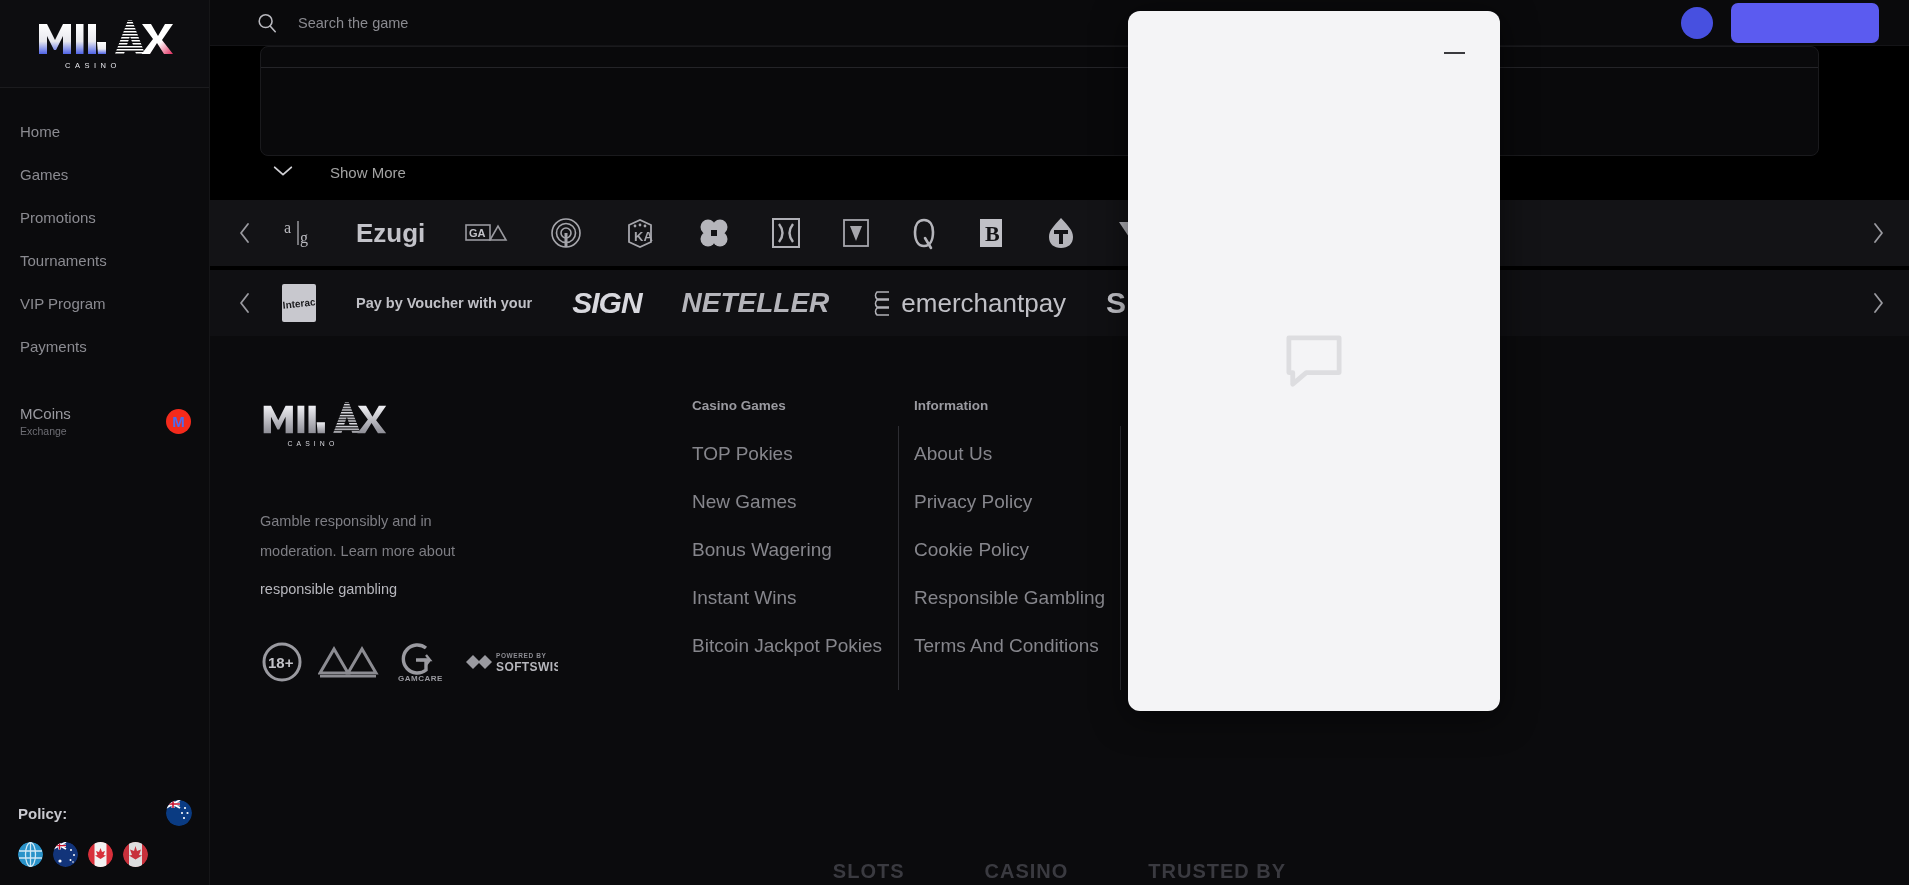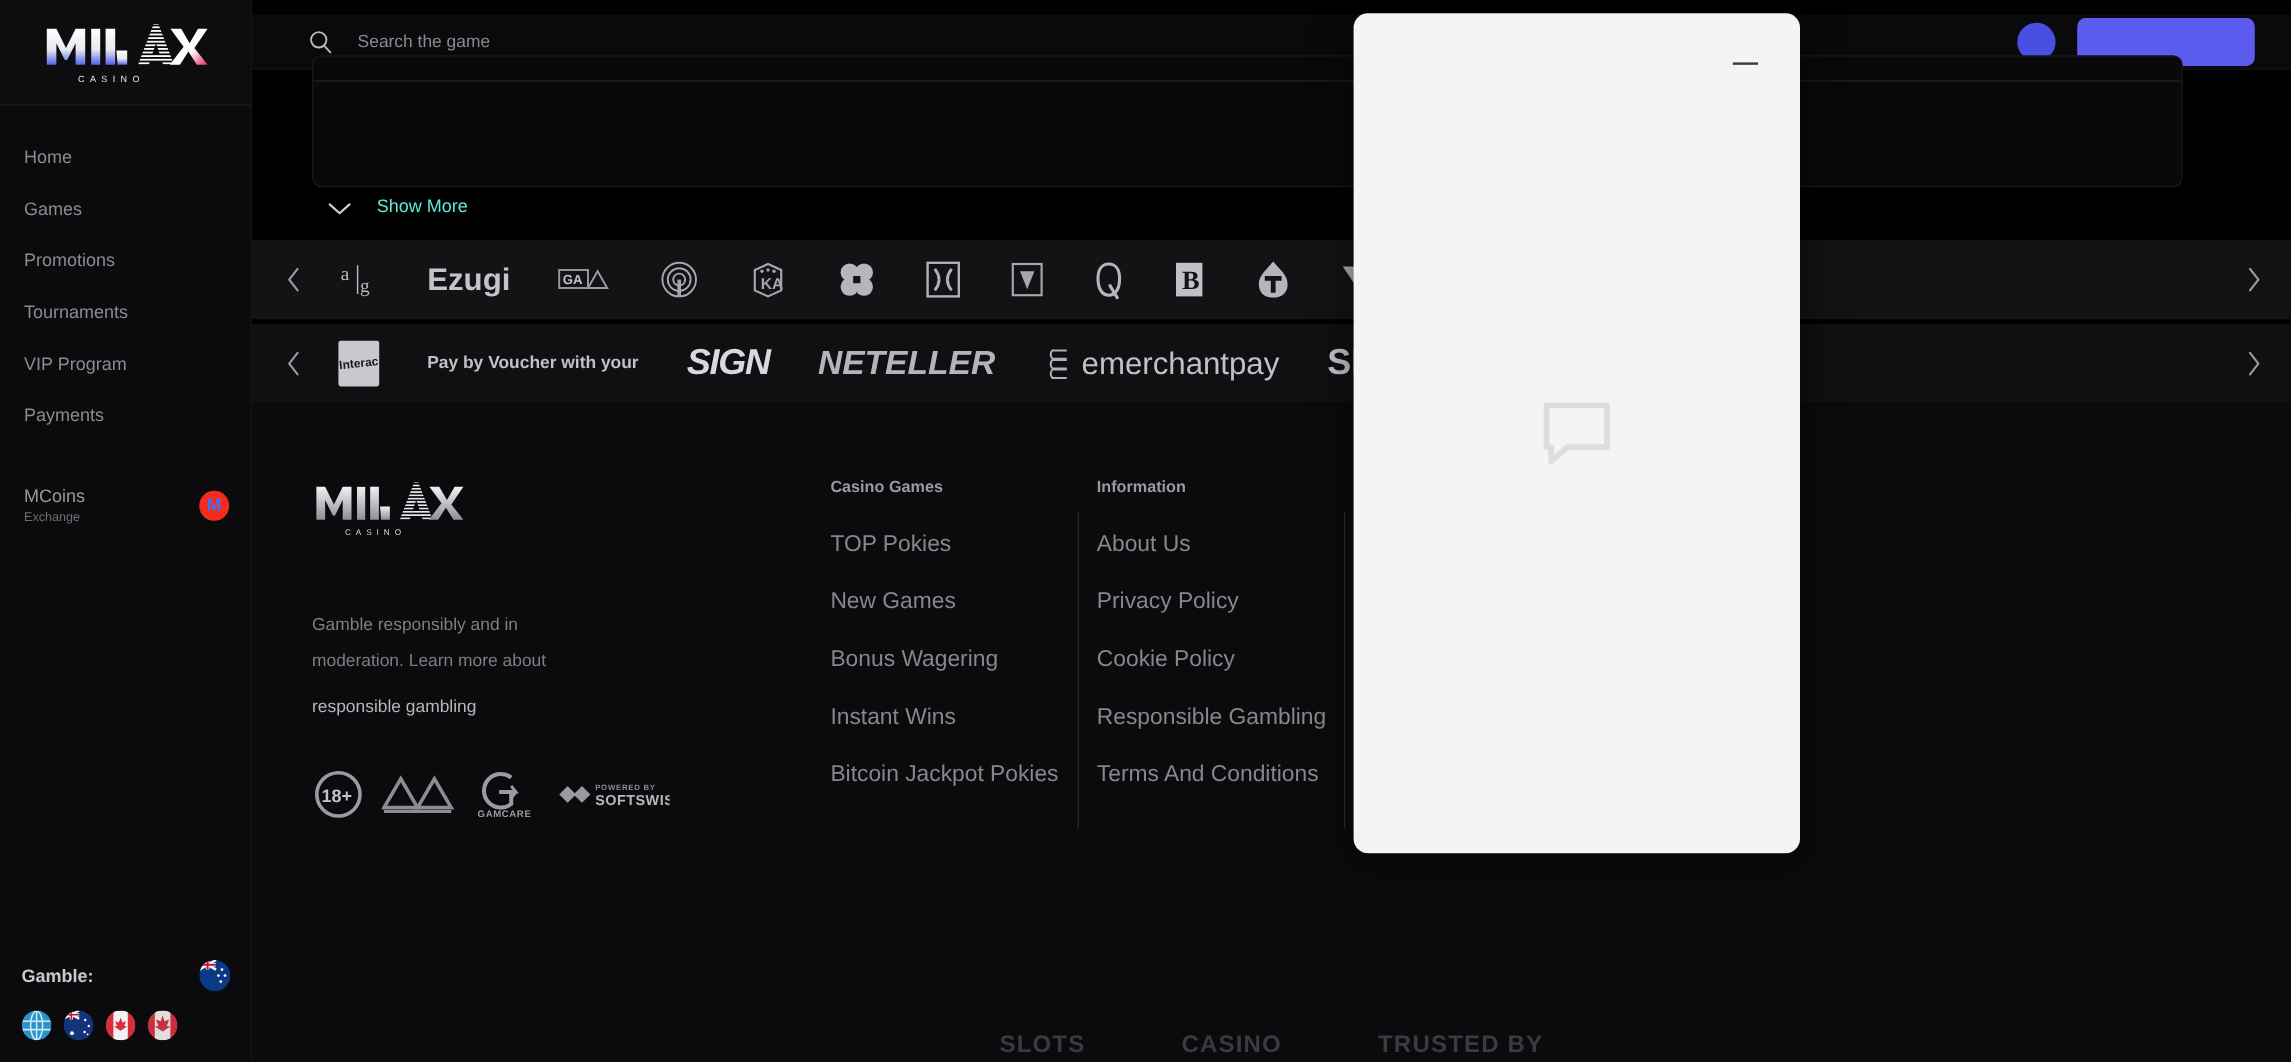--- a/index.html
+++ b/index.html
@@ -83,21 +83,21 @@
   .flag { width: 26px; height: 26px; border-radius: 50%; overflow: hidden; display:block; flex:0 0 26px;}
   .flag svg { display:block; width:26px; height:26px; }
   .flag-row { display: flex; gap: 10px; margin-top: 16px; }
   .flag-row .flag { width: 25px; height: 25px; flex: 0 0 25px; }
   .flag-row .flag svg { width: 25px; height: 25px; }
 
   
   .main { flex: 1; position: relative; height: 885px; background: #000; overflow: hidden; }
 
   .topbar {
-    position: absolute; top: 12px; left: 0; right: 0; height: 46px;
+    position: absolute; top: 0; left: 0; right: 0; height: 46px;
     background: #0a0a0c;
     display: flex; align-items: center;
     padding-left: 46px;
     border-bottom: 1px solid #141417;
   }
   .search-icon { width: 22px; height: 22px; flex: 0 0 22px; margin-right: 20px; }
   .search-input {
     background: transparent; border: none; outline: none;
     color: #c4c4c9; font-size: 14.5px;
     width: 420px;
@@ -122,22 +122,22 @@
     overflow: hidden;
   }
   .seo-faded-row {
     display: flex; gap: 60px; padding: 8px 30px 0 30px;
     color: #2a2a2e; font-size: 12px; white-space: nowrap;
   }
   .seo-divider { height: 1px; background: #242428; margin: 12px 0 0 0; }
 
   .show-more {
     position: absolute; top: 156px; left: 50px;
-    display: flex; align-items: flex-end; gap: 20px;
-    color: #5eead4; font-size: 15px; cursor: pointer;
+    display: flex; align-items: flex-start; gap: 36px;
+    color: #a3a3a3; font-size: 15px; cursor: pointer;
     padding: 8px 12px;
   }
   .chev-down { width: 22px; height: 14px; flex: 0 0 22px; }
 
   .carousel {
     position: absolute; left: 0; right: 0; height: 66px;
     background: #131316;
     display: flex; align-items: center;
   }
   .carousel.providers { top: 200px; }
@@ -266,21 +266,21 @@
     <div class="mcoins-row">
       <div class="mcoins-text">
         <div class="m-title">MCoins</div>
         <div class="m-sub">Exchange</div>
       </div>
       <div class="mcoins-badge">M</div>
     </div>
 
     <div class="country-block">
       <div class="country-head">
-        <span class="country-label">Gamble:</span>
+        <span class="country-label">Policy:</span>
         <span class="flag">
           <svg viewBox="0 0 26 26">
               <circle cx="13" cy="13" r="13" fill="#0a3b82"></circle>
             <rect x="0" y="0" width="14" height="8" fill="#0a3b82"></rect>
             <path d="M0 0 L14 8 M14 0 L0 8" stroke="#fff" stroke-width="2"></path>
             <path d="M7 0 L7 8 M0 4 L14 4" stroke="#fff" stroke-width="3"></path>
             <path d="M7 0 L7 8 M0 4 L14 4" stroke="#c8102e" stroke-width="1.6"></path>
             <circle cx="19" cy="8" r="1.1" fill="#fff"></circle>
               <circle cx="21.5" cy="13" r="1.1" fill="#fff"></circle>
             <circle cx="18" cy="18" r="1.1" fill="#fff"></circle>

